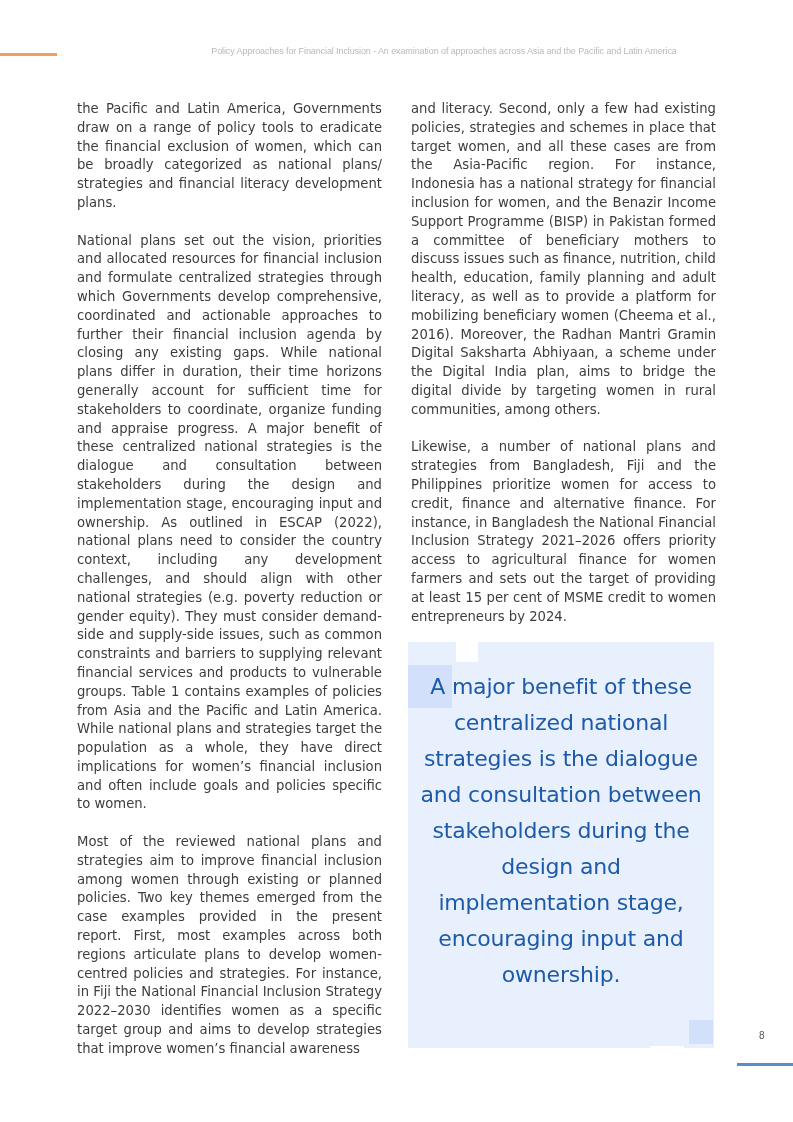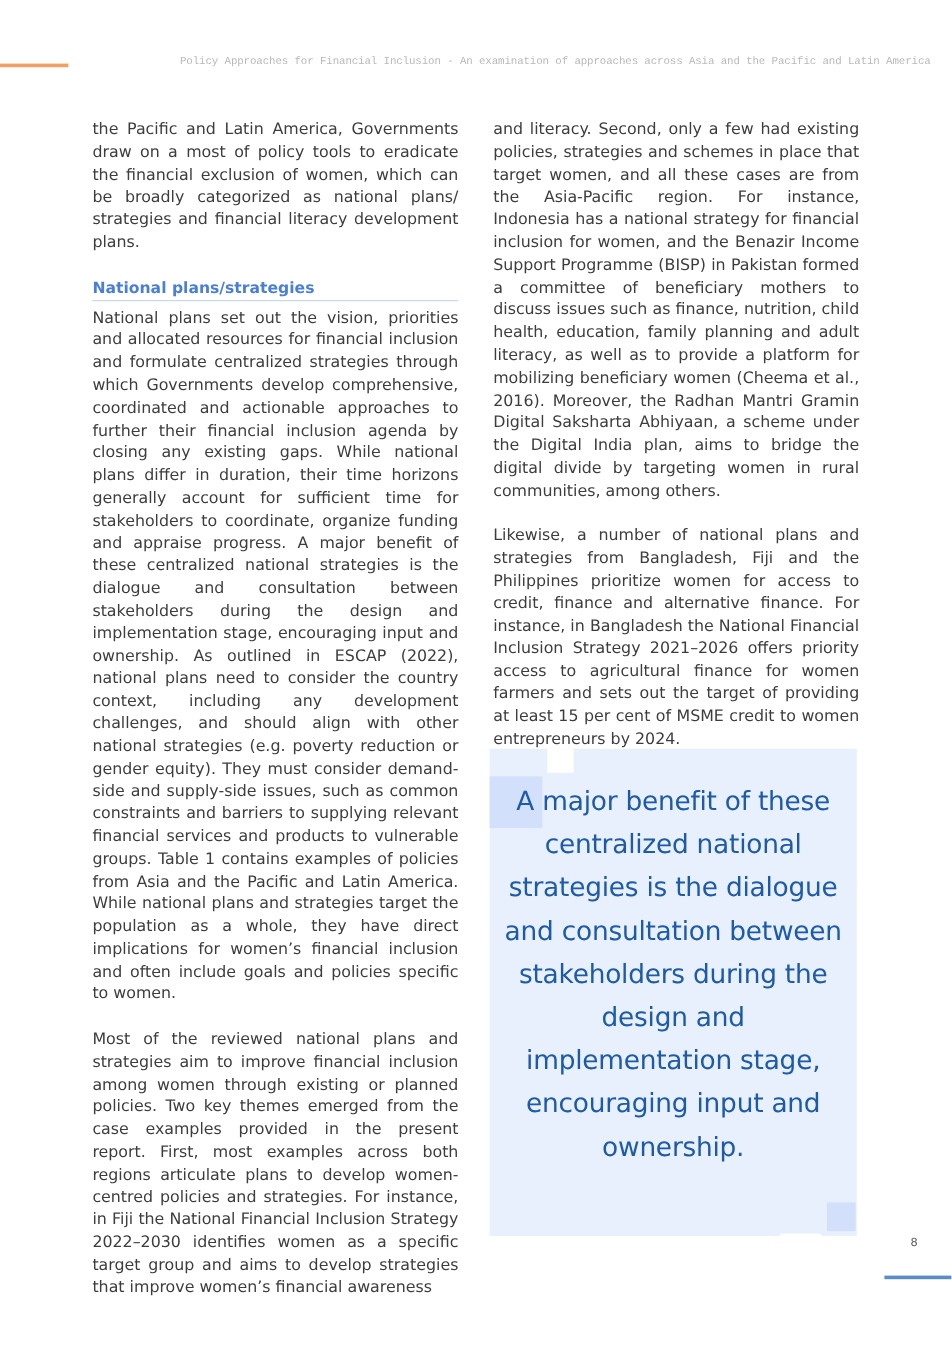--- a/index.html
+++ b/index.html
@@ -1,42 +1,41 @@
 <!DOCTYPE html>
 <html><head>
 <meta charset="utf-8">
 <style>
   html, body { margin: 0; padding: 0; background: #ffffff; }
   body { width: 793px; height: 1122px; position: relative; overflow: hidden; font-family: "DejaVu Sans", sans-serif; color: #3d3d3d; }
   .orange-bar { position: absolute; left: 0; top: 53px; width: 57px; height: 3px; background: #f0a060; }
-  .header { position: absolute; left: 150px; top: 46px; width: 588px; text-align: center; font-family: Liberation Mono, monospace; font-size: 9px; color: #b9b9b9; letter-spacing: -0.1px; white-space: nowrap; }
+  .header { position: absolute; left: 150px; top: 46px; width: 588px; text-align: center; font-family: Liberation Sans, sans-serif; font-size: 9px; color: #b9b9b9; letter-spacing: -0.1px; white-space: nowrap; }
   .col { position: absolute; font-size: 13.2px; line-height: 18.8px; text-align: justify; }
   .col p { margin: 0 0 18.8px 0; }
   .left { left: 77px; top: 100px; width: 305px; }
   .right { left: 411px; top: 100px; width: 305px; }
   .section-head { font-weight: bold; color: #4a7fd8; font-size: 13px; border-bottom: 1px solid #c8d6ef; padding-bottom: 0px; margin: 0 0 6px 0; line-height: 18px; }
-  .quote-box { position: absolute; left: 408px; top: 624px; width: 306px; height: 406px; background: #e9f0fd; }
+  .quote-box { position: absolute; left: 408px; top: 642px; width: 306px; height: 406px; background: #e9f0fd; }
   .sq { position: absolute; }
   .sq1 { left: 48px; top: 0; width: 22px; height: 20px; background: #ffffff; }
   .sq2 { left: 0; top: 23px; width: 44px; height: 43px; background: #d3e0fb; }
   .sq3 { left: 281px; top: 378px; width: 24px; height: 24px; background: #d3e0fb; }
   .sq4 { left: 242px; top: 404px; width: 34px; height: 36px; background: #ffffff; }
   .quote-text { position: absolute; left: 12px; top: 27px; width: 282px; text-align: center; font-family: "DejaVu Sans", sans-serif; font-size: 22px; line-height: 36px; color: #1d5aa8; font-weight: normal; letter-spacing: -0.2px; }
   .page-num { position: absolute; left: 759px; top: 1030px; font-family: "Liberation Sans", sans-serif; font-size: 10px; color: #555; }
   .blue-bar { position: absolute; left: 737px; top: 1063px; width: 56px; height: 3px; background: #5b8cc8; }
 </style>
 </head>
 <body>
 
 <div class="orange-bar"></div>
 <div class="header">Policy Approaches for Financial Inclusion - An examination of approaches across Asia and the Pacific and Latin America</div>
 
 <div class="col left">
-  <p>the Pacific and Latin America, Governments draw on a most of policy tools to eradicate the financial exclusion of women, which can be broadly categorized as national plans/ strategies and financial literacy development plans.</p>
-  <div class="section-head">National plans/strategies</div>
+  <p>the Pacific and Latin America, Governments draw on a range of policy tools to eradicate the financial exclusion of women, which can be broadly categorized as national plans/ strategies and financial literacy development plans.</p>
   <p>National plans set out the vision, priorities and allocated resources for financial inclusion and formulate centralized strategies through which Governments develop comprehensive, coordinated and actionable approaches to further their financial inclusion agenda by closing any existing gaps. While national plans differ in duration, their time horizons generally account for sufficient time for stakeholders to coordinate, organize funding and appraise progress. A major benefit of these centralized national strategies is the dialogue and consultation between stakeholders during the design and implementation stage, encouraging input and ownership. As outlined in ESCAP (2022), national plans need to consider the country context, including any development challenges, and should align with other national strategies (e.g. poverty reduction or gender equity). They must consider demand-side and supply-side issues, such as common constraints and barriers to supplying relevant financial services and products to vulnerable groups. Table 1 contains examples of policies from Asia and the Pacific and Latin America. While national plans and strategies target the population as a whole, they have direct implications for women’s financial inclusion and often include goals and policies specific to women.</p>
   <p>Most of the reviewed national plans and strategies aim to improve financial inclusion among women through existing or planned policies. Two key themes emerged from the case examples provided in the present report. First, most examples across both regions articulate plans to develop women-centred policies and strategies. For instance, in Fiji the National Financial Inclusion Strategy 2022–2030 identifies women as a specific target group and aims to develop strategies that improve women’s financial awareness</p>
 </div>
 
 <div class="col right">
   <p>and literacy. Second, only a few had existing policies, strategies and schemes in place that target women, and all these cases are from the Asia-Pacific region. For instance, Indonesia has a national strategy for financial inclusion for women, and the Benazir Income Support Programme (BISP) in Pakistan formed a committee of beneficiary mothers to discuss issues such as finance, nutrition, child health, education, family planning and adult literacy, as well as to provide a platform for mobilizing beneficiary women (Cheema et al., 2016). Moreover, the Radhan Mantri Gramin Digital Saksharta Abhiyaan, a scheme under the Digital India plan, aims to bridge the digital divide by targeting women in rural communities, among others.</p>
   <p>Likewise, a number of national plans and strategies from Bangladesh, Fiji and the Philippines prioritize women for access to credit, finance and alternative finance. For instance, in Bangladesh the National Financial Inclusion Strategy 2021–2026 offers priority access to agricultural finance for women farmers and sets out the target of providing at least 15 per cent of MSME credit to women entrepreneurs by 2024.</p>
 </div>
 
 <div class="quote-box">

